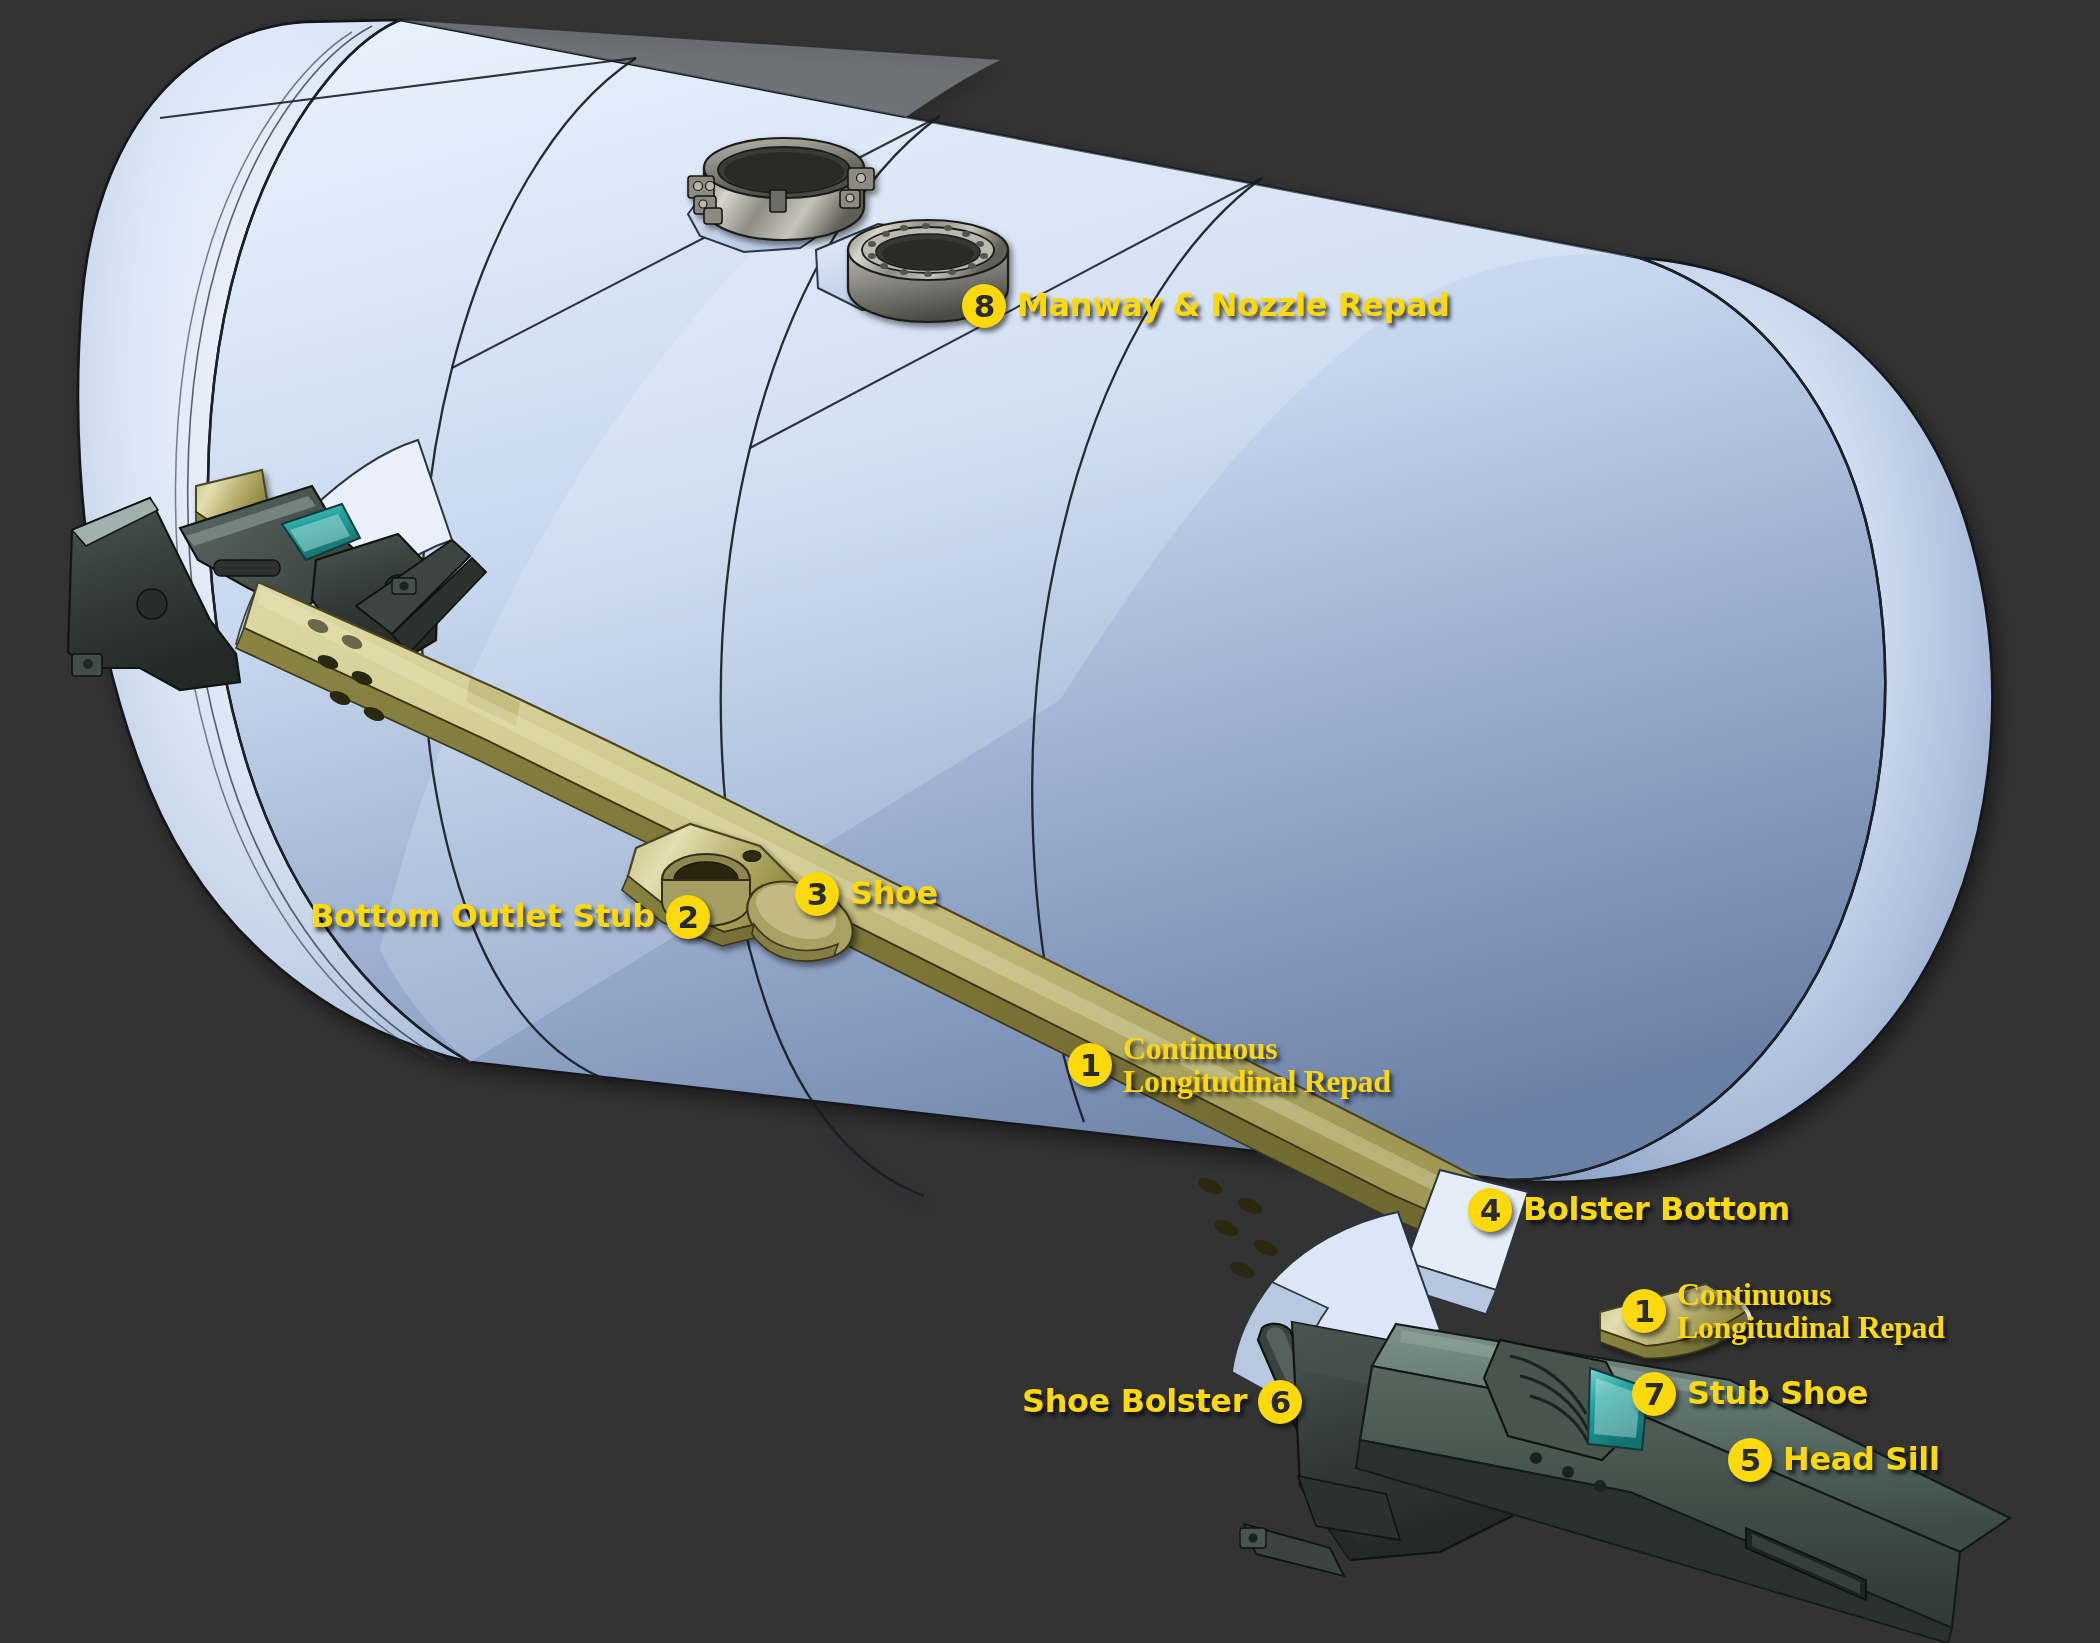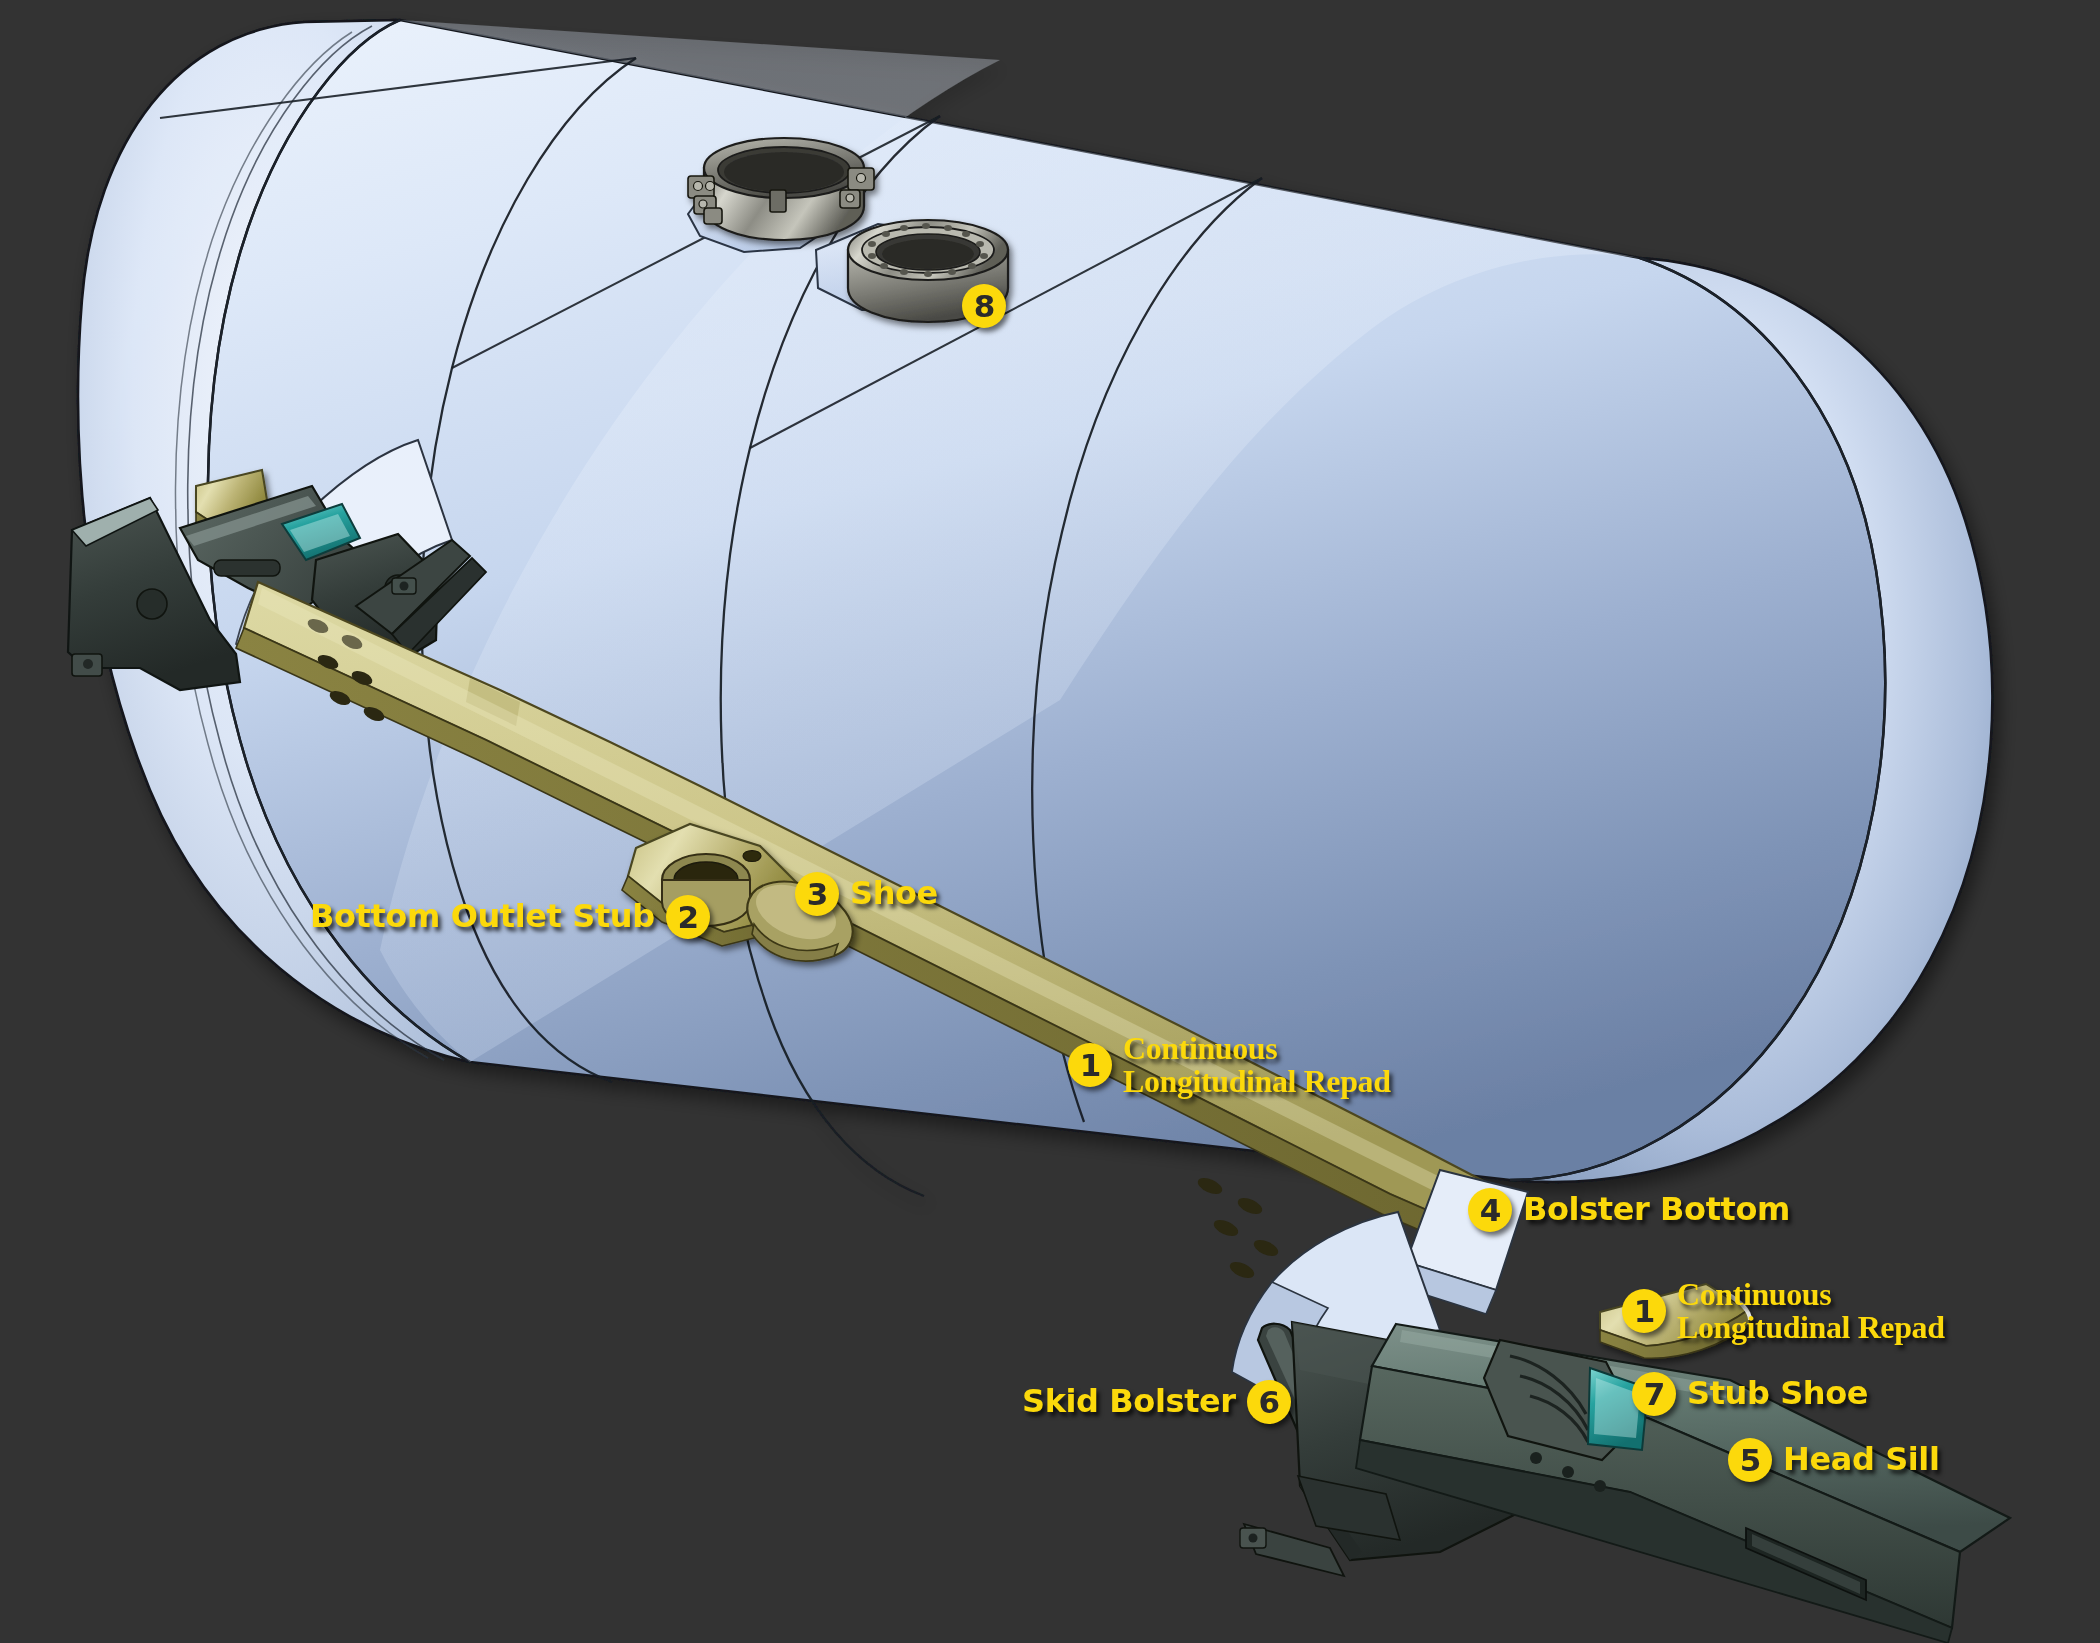--- a/index.html
+++ b/index.html
@@ -498,20 +498,21 @@
       <path d="M 1600,1330 L 1646,1346 C 1682,1344 1720,1330 1748,1310 L 1750,1324
                C 1722,1346 1682,1360 1644,1358 L 1600,1342 Z" fill="url(#gRepadEdge)" stroke="#3a3618" stroke-width="1.6"></path>
       <path d="M 1726,1296 C 1740,1304 1748,1312 1748,1320 L 1752,1320
                C 1752,1310 1742,1300 1728,1292 Z" fill="#ffffff" opacity="0.85"></path>
     </g>
 
   </svg>
 
   <div class="callout" style="left:962px; top:284px;">
     <span class="badge">8</span>
+    <span class="ctext">Manway &amp; Nozzle Repad</span>
   </div>
 
   <div class="callout rtl" style="left:310px; top:895px;">
     <span class="badge">2</span>
     <span class="ctext">Bottom Outlet Stub</span>
   </div>
 
   <div class="callout" style="left:795px; top:872px;">
     <span class="badge">3</span>
     <span class="ctext">Shoe</span>
@@ -534,21 +535,21 @@
 Longitudinal Repad</span>
   </div>
 
   <div class="callout" style="left:1632px; top:1372px;">
     <span class="badge">7</span>
     <span class="ctext">Stub Shoe</span>
   </div>
 
   <div class="callout rtl" style="left:1022px; top:1380px;">
     <span class="badge">6</span>
-    <span class="ctext">Skid Bolster</span>
+    <span class="ctext">Shoe Bolster</span>
   </div>
 
   <div class="callout" style="left:1728px; top:1438px;">
     <span class="badge">5</span>
     <span class="ctext">Head Sill</span>
   </div>
 
 </div>
 
 </body></html>

